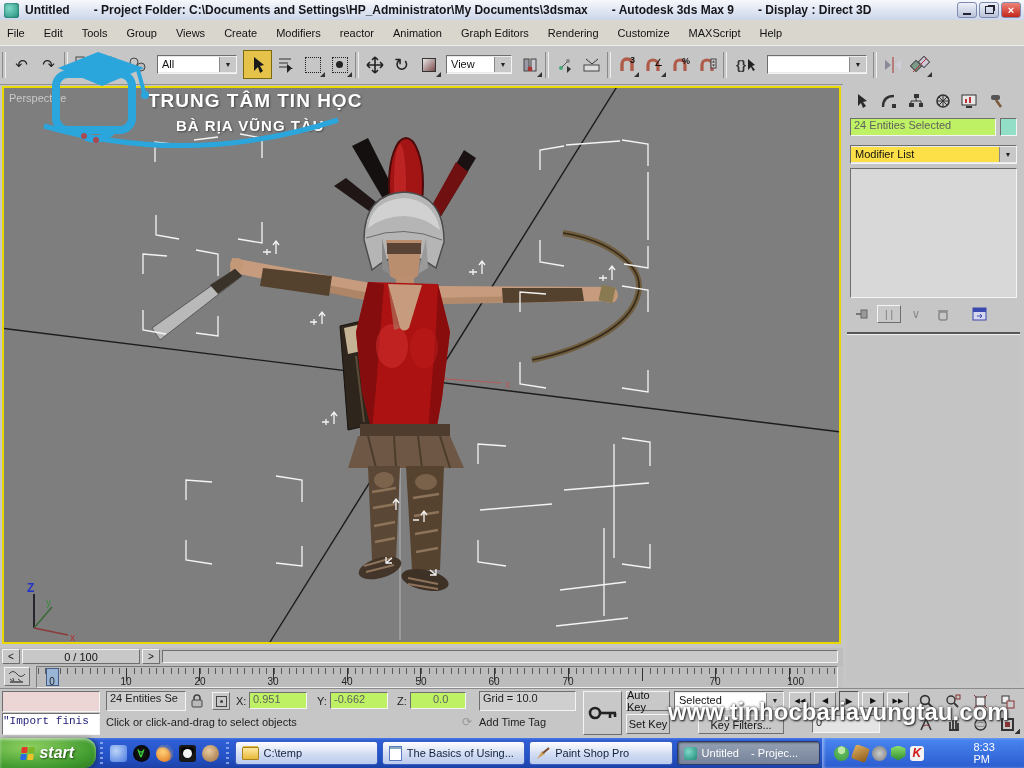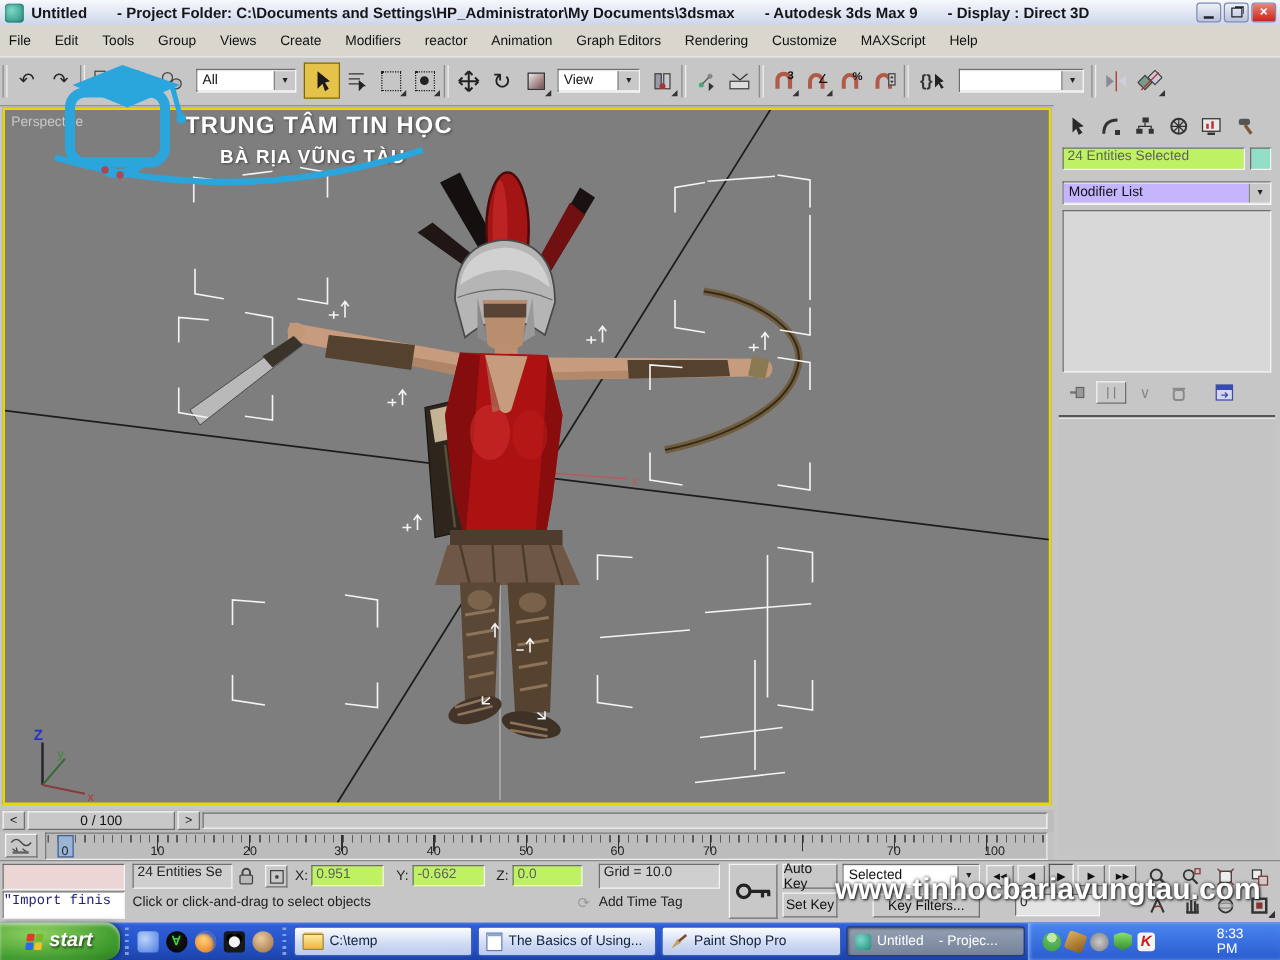--- a/index.html
+++ b/index.html
@@ -458,21 +458,21 @@
           <rect x="2" y="2" width="9" height="5" rx="2" fill="#555"></rect>
           <line x1="7" y1="7" x2="12" y2="14" stroke="#7a5a3a" stroke-width="2.6"></line>
         </svg>
       </div>
   </div>
   <div class="sunk" style="position:absolute;left:7px;top:34px;width:146px;height:18px;">
     <span class="sfield">24 Entities Selected</span>
   </div>
   <div class="sunk" style="position:absolute;left:157px;top:34px;width:17px;height:18px;background:#93dec6;"></div>
   <div class="combo" style="position:absolute;left:7px;top:61px;width:167px;">
-    <span class="cval" style="background:#c4b5fd;">Modifier List</span>
+    <span class="cval" style="background:#fde047;">Modifier List</span>
     <span class="carr">▼</span>
   </div>
   <div class="sunk" style="position:absolute;left:7px;top:84px;width:167px;height:130px;background:#d8d8d8;"></div>
   <div style="position:absolute;left:7px;top:219px;width:167px;height:22px;display:flex;align-items:center;gap:3px;">
     <div class="minibtn" style="width:24px;height:18px;">
         <svg width="14" height="12">
           <line x1="1" y1="6" x2="6" y2="6" stroke="#777" stroke-width="2"></line>
           <rect x="6" y="2" width="6" height="8" fill="#999" stroke="#666"></rect>
         </svg>
       </div>
@@ -552,21 +552,21 @@
   <div class="btn3d abs minibtn" style="left:212px;top:3px;width:18px;height:18px;">
     <div style="width:9px;height:9px;border:1px solid #444;display:flex;align-items:center;justify-content:center;">
         <div style="width:3px;height:3px;background:#444;border-radius:50%;"></div>
       </div>
   </div>
   <span class="slabel abs" style="left:236px;top:6px;">X:</span>
   <div class="sunk abs" style="left:249px;top:3px;width:58px;height:17px;"><span class="sfield">0.951</span></div>
   <span class="slabel abs" style="left:317px;top:6px;">Y:</span>
   <div class="sunk abs" style="left:330px;top:3px;width:58px;height:17px;"><span class="sfield">-0.662</span></div>
   <span class="slabel abs" style="left:397px;top:6px;">Z:</span>
-  <div class="sunk abs" style="left:410px;top:3px;width:56px;height:17px;"><span class="sfield">0.0</span></div>
+  <div class="sunk abs" style="left:410px;top:3px;width:56px;height:17px;padding-left:19px;"><span class="sfield">0.0</span></div>
 
   <div class="sunk abs" style="left:479px;top:2px;width:97px;height:20px;background:#cfcfcf;"><span class="sfield" style="color:#222;">Grid = 10.0</span></div>
   <div class="abs" style="left:106px;top:27px;width:352px;"><span class="slabel">Click or click-and-drag to select objects</span></div>
   <div class="abs" style="left:462px;top:26px;color:#9a9a9a;font-size:12px;">⟳</div>
   <div class="abs" style="left:479px;top:27px;width:97px;"><span class="slabel">Add Time Tag</span></div>
 
   <div class="btn3d abs minibtn" style="left:583px;top:2px;width:39px;height:44px;">
     <svg width="30" height="18">
         <circle cx="7" cy="9" r="5" fill="none" stroke="#222" stroke-width="2.6"></circle>
         <line x1="12" y1="9" x2="28" y2="9" stroke="#222" stroke-width="2.6"></line>

